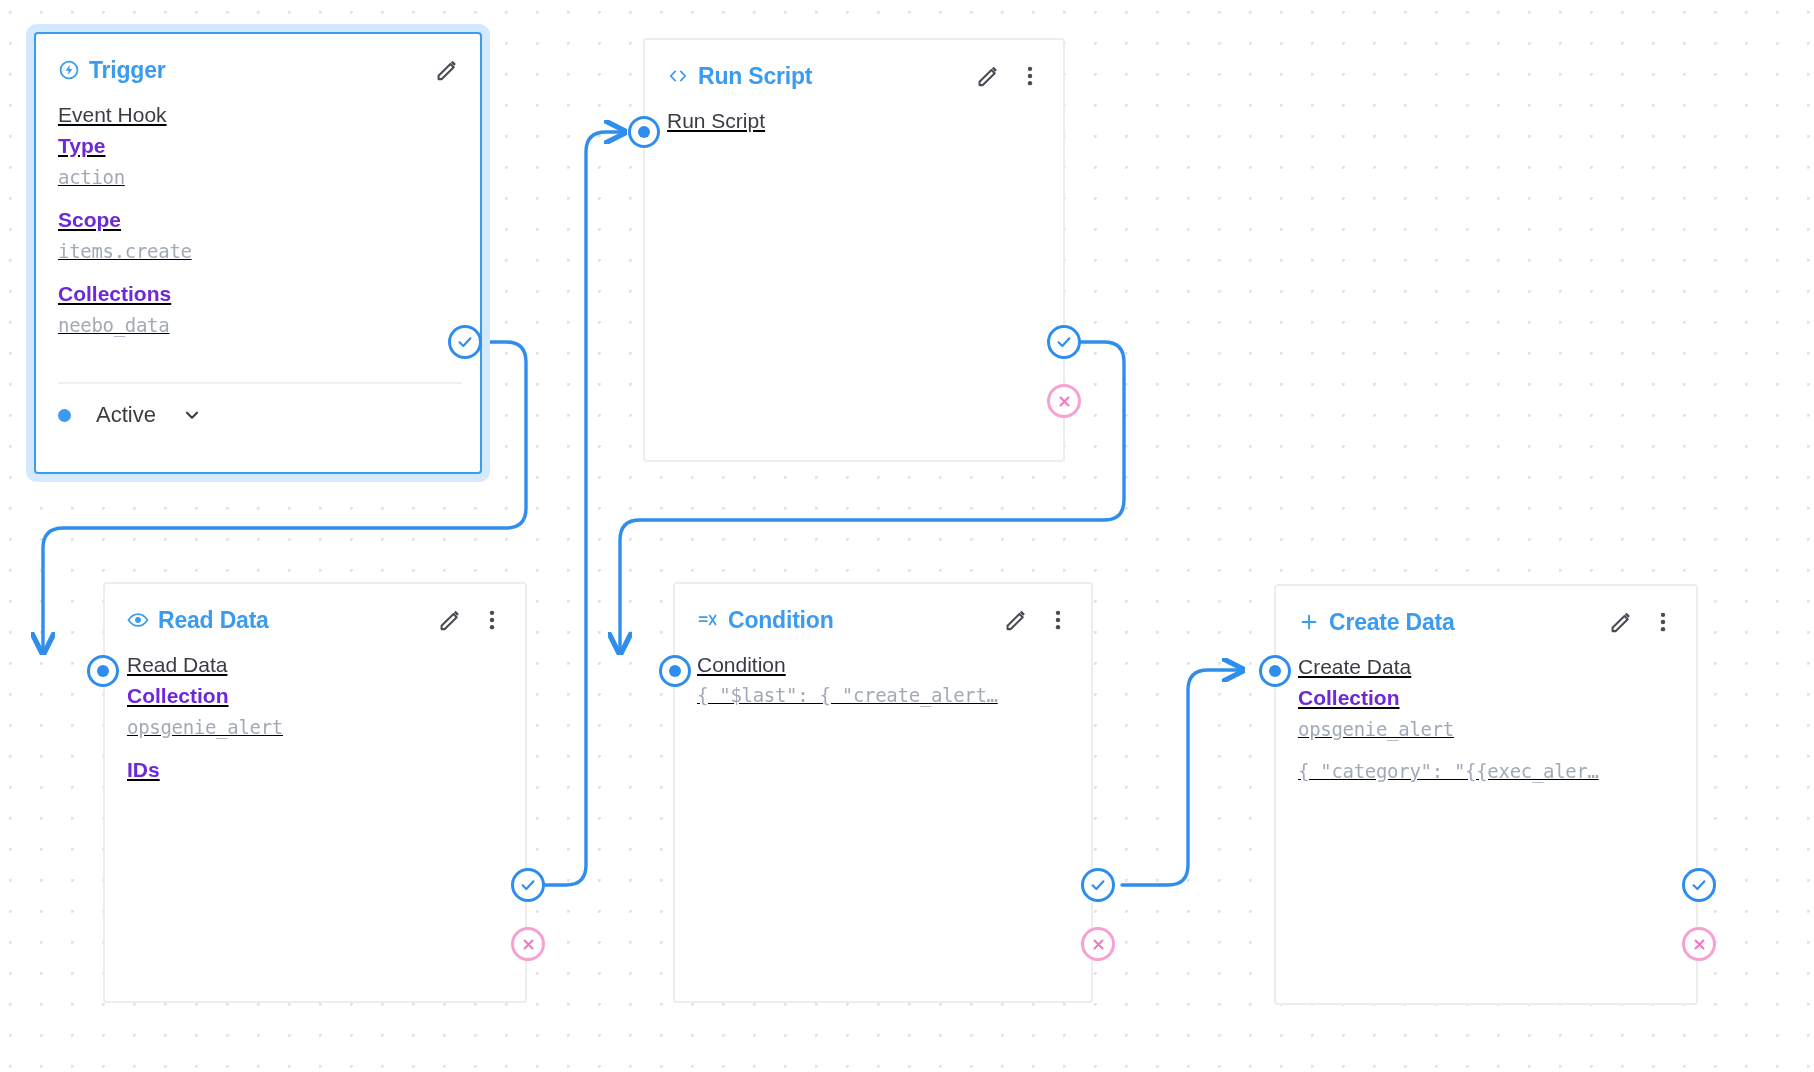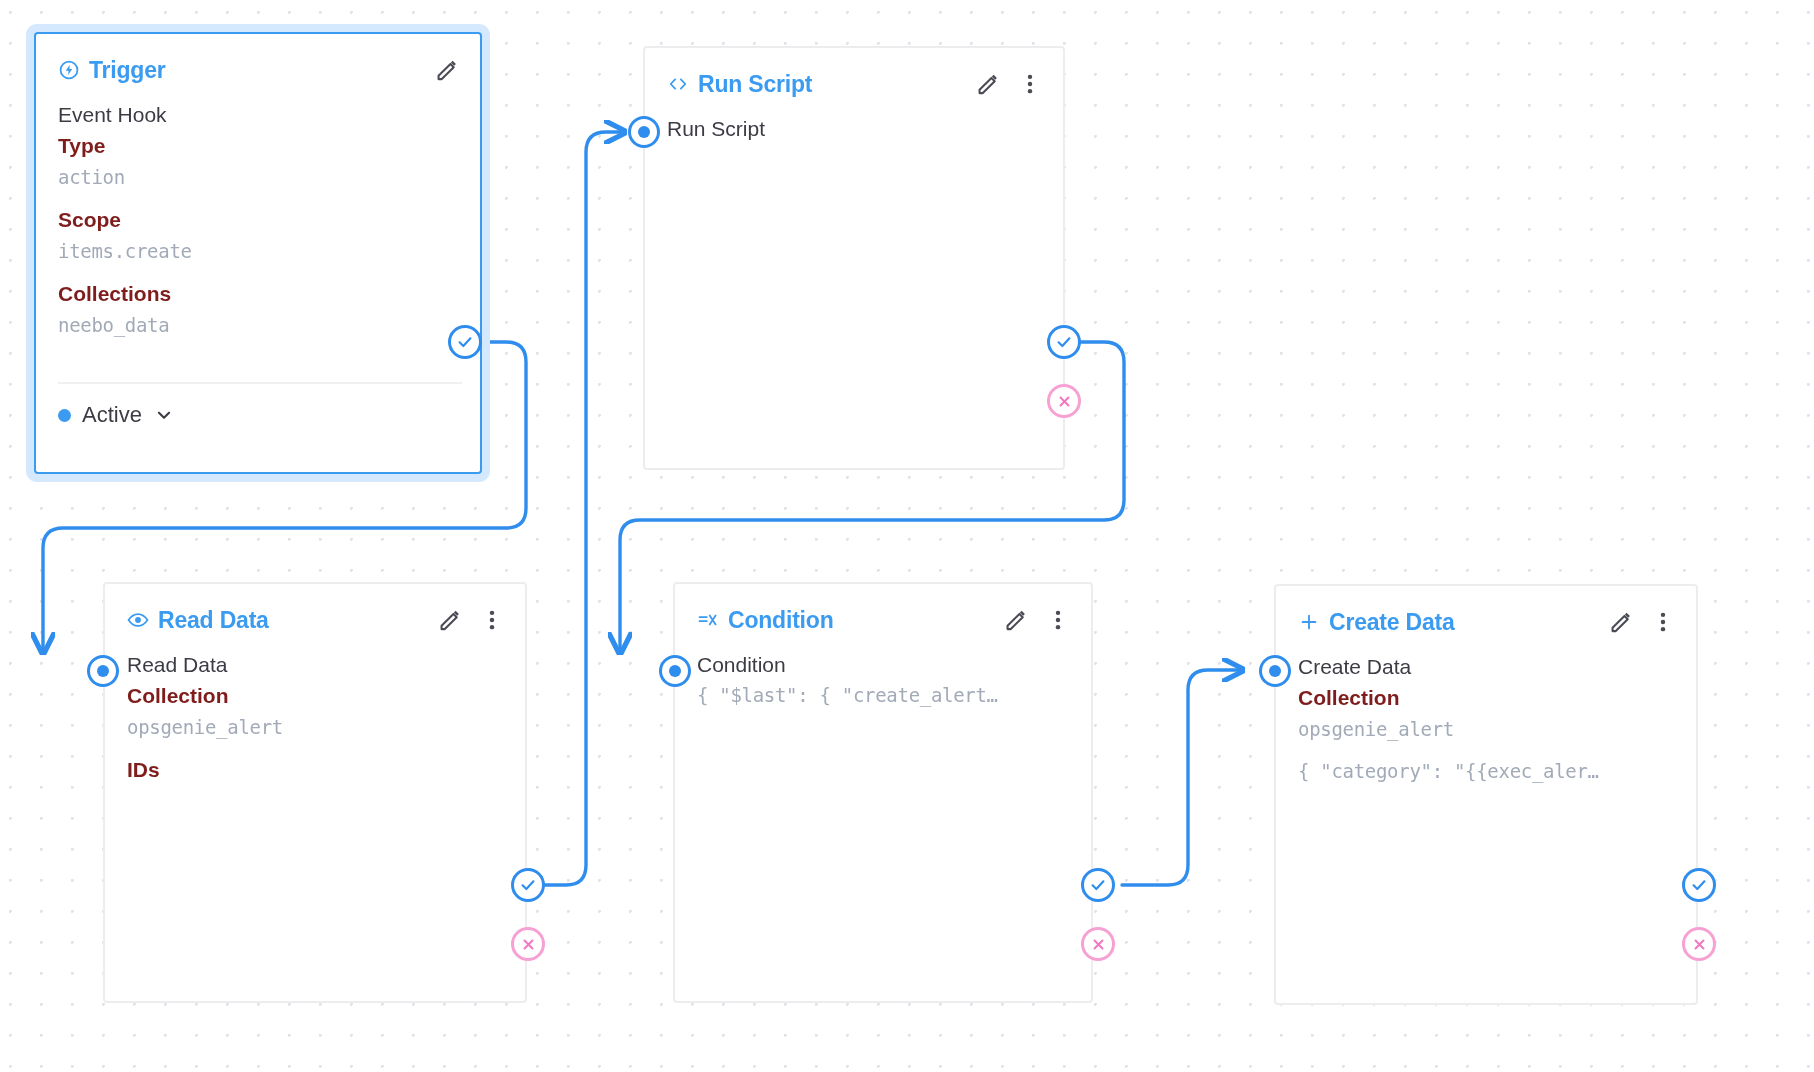--- a/index.html
+++ b/index.html
@@ -87,33 +87,34 @@
     display: inline-flex;
     align-items: center;
     justify-content: center;
     width: 26px;
     height: 26px;
     cursor: pointer;
   }
 
   .node-body {
     padding: 10px 22px 0 22px;
+    text-decoration: underline;
   }
 
   .row-main {
     font-size: 21px;
     color: #3b3c44;
     line-height: 30px;
     white-space: nowrap;
   }
 
   .field-label {
     font-size: 21px;
     font-weight: bold;
-    color: #7f1d1d;
+    color: #6d28d9;
     line-height: 32px;
     white-space: nowrap;
   }
 
   .field-value {
     font-family: "DejaVu Sans Mono", monospace;
     font-size: 19px;
     color: #a2aab8;
     line-height: 30px;
     white-space: nowrap;
@@ -132,21 +133,21 @@
     height: 2px;
     background: #eff0f2;
   }
 
   .trig-status {
     position: absolute;
     left: 22px;
     top: 368px;
     display: flex;
     align-items: center;
-    gap: 11px;
+    gap: 25px;
     cursor: pointer;
   }
 
   .status-dot {
     width: 13px;
     height: 13px;
     border-radius: 50%;
     background: #3a9bf0;
     flex: none;
   }
@@ -258,21 +259,21 @@
       <span class="status-dot"></span>
       <span class="status-text">Active</span>
       <span class="icon-btn" style="width:22px;height:22px;">
         <svg width="22" height="22" viewBox="0 0 24 24">
           <path d="M6.5 9.5 L12 15 L17.5 9.5" fill="none" stroke="#3b3c44" stroke-width="2.3" stroke-linecap="round" stroke-linejoin="round"></path>
         </svg>
       </span>
     </div>
   </div>
 
-  <div class="node" style="left:643px; top:38px; width:422px; height:424px;margin-top:8px;">
+  <div class="node" style="left:643px; top:38px; width:422px; height:424px;">
 
     <div class="node-head">
       <div class="node-title">
         <span class="ticon">
           <svg width="24" height="22" viewBox="0 0 26 24">
             <path d="M9.6 6.6 L4.4 12 L9.6 17.4" fill="none" stroke="#3a9bf0" stroke-width="2.1" stroke-linecap="round" stroke-linejoin="round"></path>
             <path d="M16.4 6.6 L21.6 12 L16.4 17.4" fill="none" stroke="#3a9bf0" stroke-width="2.1" stroke-linecap="round" stroke-linejoin="round"></path>
           </svg>
         </span>
         <span>Run Script</span>

